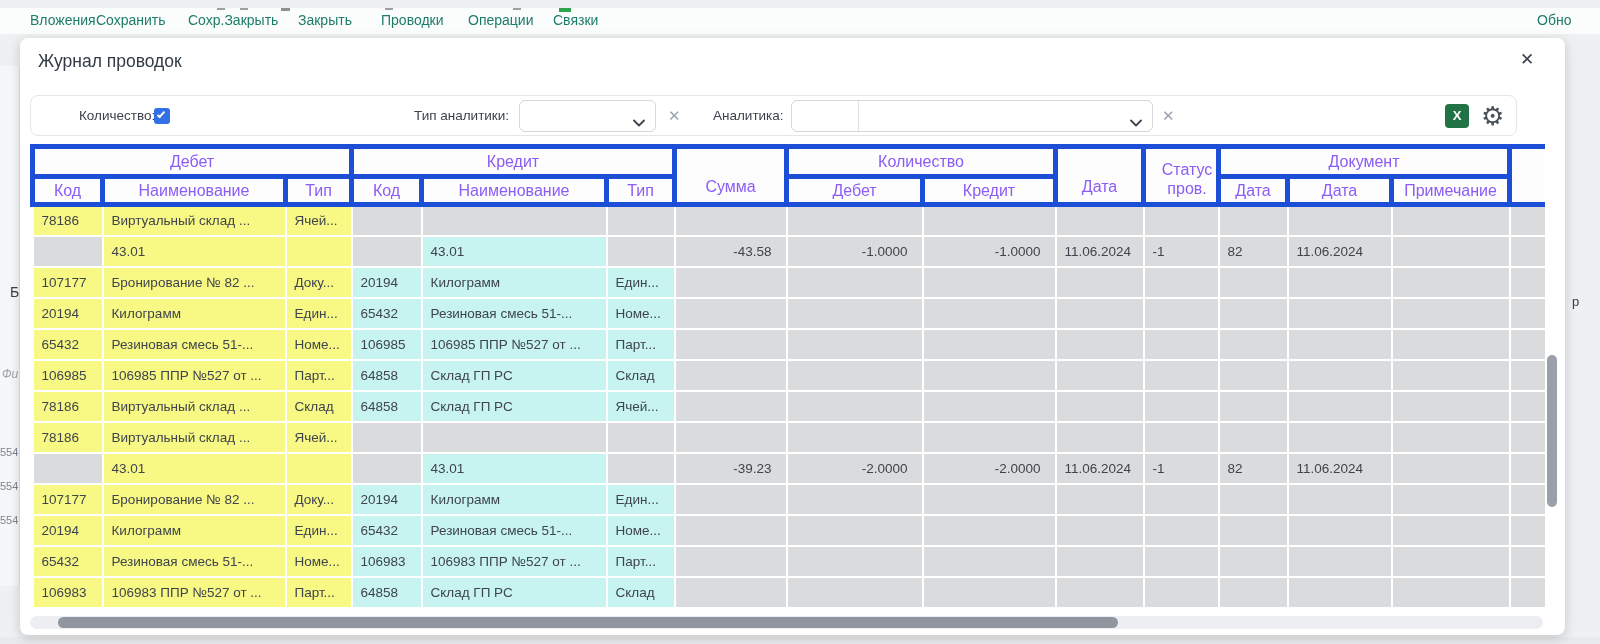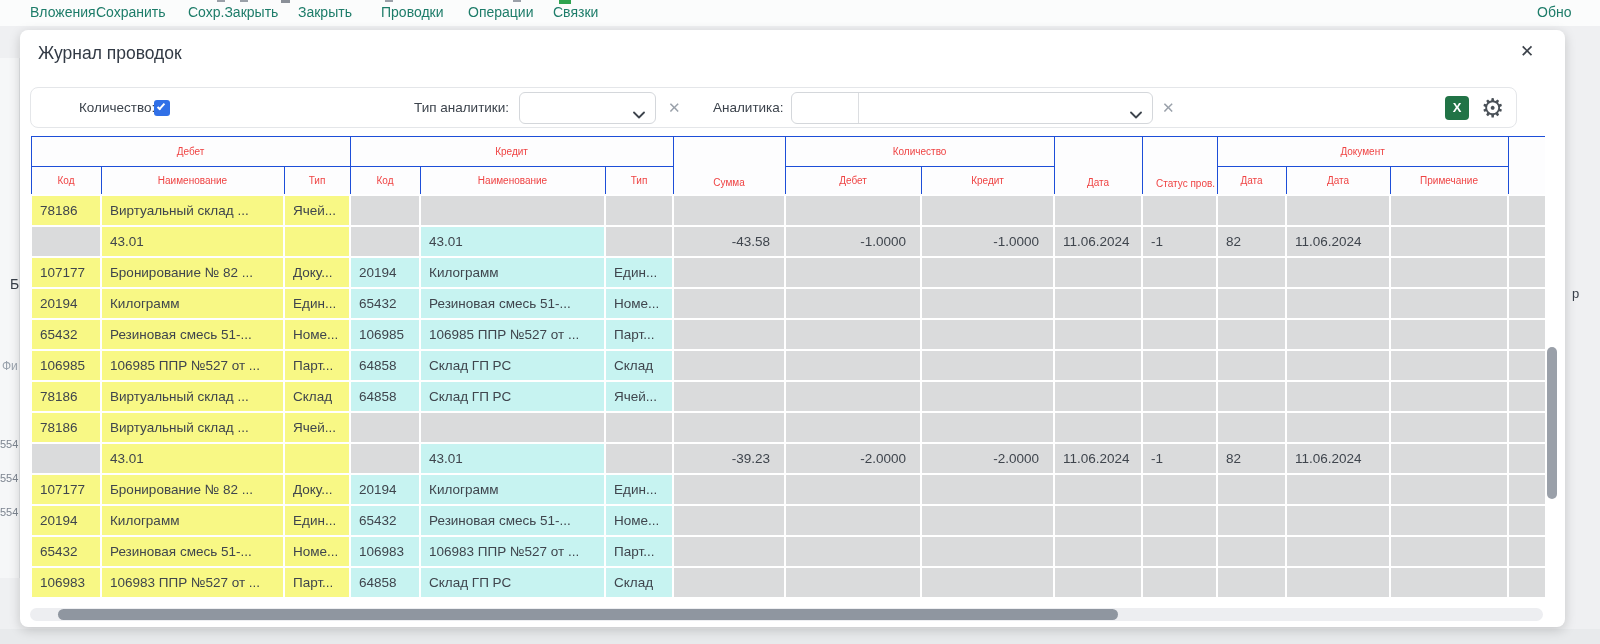--- a/index.html
+++ b/index.html
@@ -1,28 +1,28 @@
 <!DOCTYPE html>
 <html style="--yellow: #f8f885; --cyan: #c7f3f1; --cellgray: #dadbdc; --teal: #1d7c69; --excel: #217346; --cbblue: #3170e7;"><head>
 <meta charset="utf-8">
 <style>
   * { margin:0; padding:0; box-sizing:border-box; }
   html,body { width:1600px; height:644px; }
   body { font-family:"Liberation Sans", sans-serif; background:#eff0f2; position:relative; overflow:hidden; }
 
-  #page { position:absolute; inset:0; }
+  #page { position:absolute; inset:0;margin-top:8px; }
 
   
   .menubar { position:absolute; left:0; top:0; width:1600px; height:26px; background:#fbfcfc; }
   .menu-item { position:absolute; top:4px; font-size:14px; color:var(--teal); cursor:pointer; white-space:nowrap; }
   .top-sliver { position:absolute; top:0; }
   .bg-left-panel { position:absolute; left:0; top:58px; width:20px; height:520px; background:#f6f7f8; border-right:1px solid #e3e5e7; }
   .bg-frag { position:absolute; color:#7d8590; font-size:11px; white-space:nowrap; overflow:hidden; width:19px; }
   .bg-frag.dark { color:#39404a; font-size:14px; }
-  .bg-frag.it { color:#9aa3ad; font-size:12px; }
+  .bg-frag.it { color:#9aa3ad; font-size:12px; font-style:italic; }
   .bg-frag-right { position:absolute; color:#39404a; font-size:13px; }
   .bottom-strip { position:absolute; left:0; top:629px; width:1600px; height:15px; background:#e8eaec; }
 
   
   .modal { position:absolute; left:20px; top:30px; width:1545px; height:597px; background:#fff;
            border-radius:8px; box-shadow:0 3px 12px rgba(0,0,0,.18); }
   .modal-title { position:absolute; left:18px; top:13px; font-size:17.5px; color:#323a45; }
   .modal-close { position:absolute; left:1500px; top:11px; font-size:17px; color:#3d434b; cursor:pointer; }
 
   
@@ -37,21 +37,21 @@
   .combo .chev { position:absolute; right:10px; top:12px; }
   .combo .divider { position:absolute; left:66px; top:0; width:1px; height:30px; background:#dcdee1; }
   .clear-x { position:absolute; top:11px; font-size:15px; color:#9aa1aa; cursor:pointer; }
   .excel-btn { position:absolute; left:1414px; top:8px; width:24px; height:24px; background:var(--excel);
                border-radius:4px; color:#fff; font-weight:bold; font-size:13px; text-align:center; line-height:24px; cursor:pointer; }
   .gear-btn { position:absolute; left:1450px; top:3px; font-size:26px; color:#4a5158; cursor:pointer; line-height:34px; }
 
   
   .table-wrap { position:absolute; left:10px; top:106px; width:1517px; height:468px; overflow:hidden; }
   table { border-collapse:collapse; table-layout:fixed; width:1517px; background:#fff; }
-  th { border:1px solid #1d4ed8; font-weight:normal; font-size:10px; color:#ef4444;
+  th { border:5px solid #1d4ed8; font-weight:normal; font-size:16px; color:#8b5cf6;
        text-align:center; background:#fdfdfe; overflow:hidden; white-space:nowrap; }
   thead tr.h1 th { height:30px; }
   thead tr.h2 th { height:28px; }
   th.vb { vertical-align:bottom; padding-bottom:6px; }
   th.wrap { white-space:normal; line-height:1.2; padding-bottom:4px;padding-left:12px; }
   td { border:2px solid #fff; height:31px; font-size:13.5px; color:#3f454d;
        padding:0 8px; white-space:nowrap; overflow:hidden; }
   td.bg-y { background:var(--yellow); }
   td.bg-c { background:var(--cyan); }
   td.bg-g { background:var(--cellgray); }

